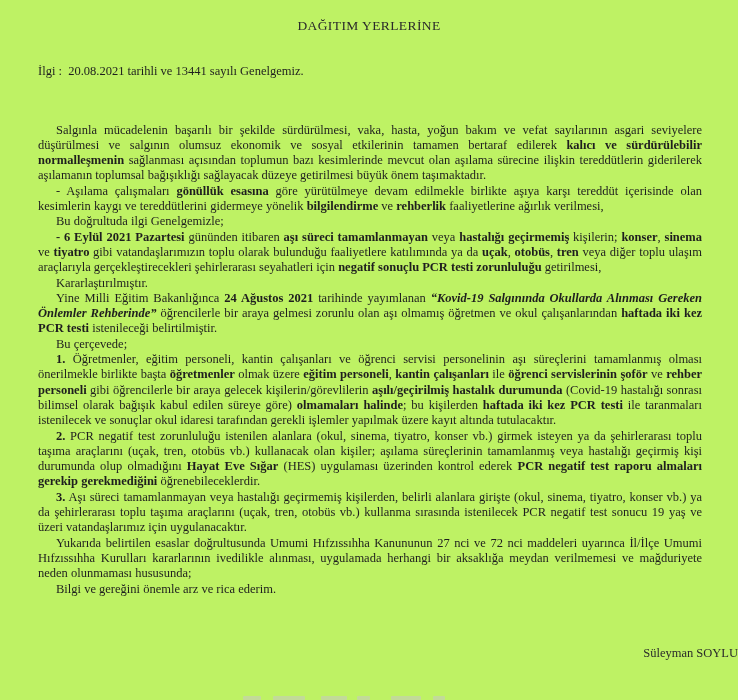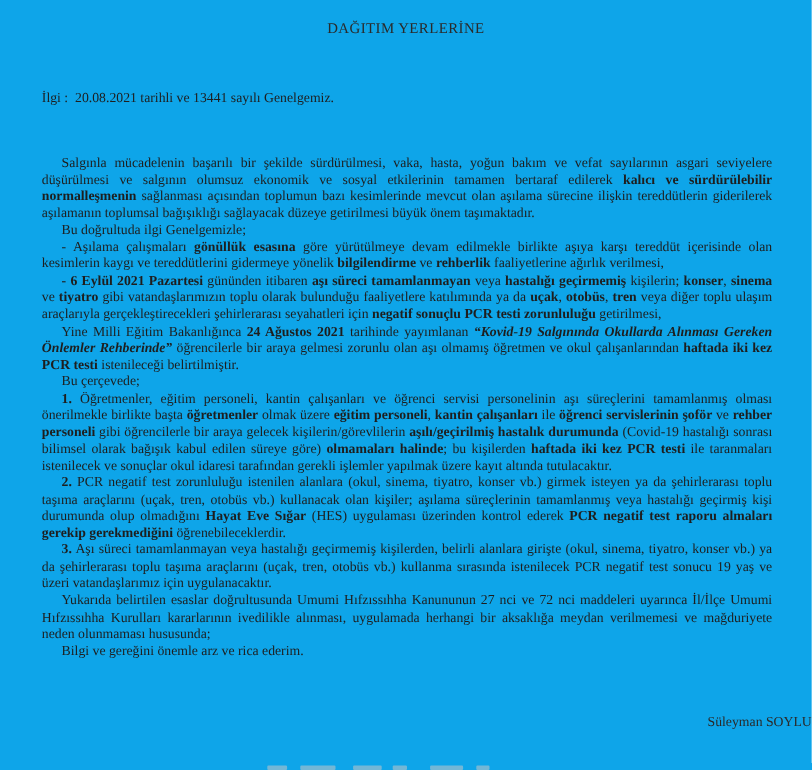--- a/index.html
+++ b/index.html
@@ -1,34 +1,34 @@
 <!DOCTYPE html>
 <html lang="tr"><head>
 <meta charset="utf-8">
 <style>
   html,body{margin:0;padding:0;background:#ffffff;}
   .page{
     position:relative;
     width:738px;height:700px;
-    background:#0ea5e9;
+    background:#bef264;
     overflow:hidden;
     font-family:"Liberation Serif","DejaVu Serif",serif;
     color:#1e1e1e;
     font-size:12.5px;
     line-height:15.3px;
   }
   .doc-title{
     margin-top:18px;
     text-align:center;
     font-size:13.5px;
     letter-spacing:0.4px;
     color:#2a2a2a;
   }
   .ref-line{
-    margin-top:49px;
+    margin-top:31px;
     padding-left:38px;
     white-space:pre-wrap;
   }
   .doc-body{
     margin-top:43px;
     padding-left:38px;
     padding-right:36px;
     text-align:justify;
   }
   .doc-body p{
@@ -64,23 +64,24 @@
 <body>
 
 <div class="page">
 
   <div class="doc-title">DAĞITIM YERLERİNE</div>
 
   <div class="ref-line">İlgi :  20.08.2021 tarihli ve 13441 sayılı Genelgemiz.</div>
 
   <div class="doc-body">
       <p><span>Salgınla mücadelenin başarılı bir şekilde sürdürülmesi, vaka, hasta, yoğun bakım ve vefat sayılarının asgari seviyelere düşürülmesi ve salgının olumsuz ekonomik ve sosyal etkilerinin tamamen bertaraf edilerek </span><span class="b">kalıcı ve sürdürülebilir normalleşmenin</span><span> sağlanması açısından toplumun bazı kesimlerinde mevcut olan aşılama sürecine ilişkin tereddütlerin giderilerek aşılamanın toplumsal bağışıklığı sağlayacak düzeye getirilmesi büyük önem taşımaktadır.</span></p>
+      <p><span>- Aşılama çalışmaları </span><span class="b">gönüllük esasına</span><span> göre yürütülmeye devam edilmekle birlikte aşıya karşı tereddüt içerisinde olan kesimlerin kaygı ve tereddütlerini gidermeye yönelik </span><span class="b">bilgilendirme</span><span> ve </span><span class="b">rehberlik</span><span> faaliyetlerine ağırlık verilmesi,</span></p>
       <p><span>Bu doğrultuda ilgi Genelgemizle;</span></p>
-      <p><span>- Aşılama çalışmaları </span><span class="b">gönüllük esasına</span><span> göre yürütülmeye devam edilmekle birlikte aşıya karşı tereddüt içerisinde olan kesimlerin kaygı ve tereddütlerini gidermeye yönelik </span><span class="b">bilgilendirme</span><span> ve </span><span class="b">rehberlik</span><span> faaliyetlerine ağırlık verilmesi,</span></p>
       <p><span class="b">- 6 Eylül 2021 Pazartesi</span><span> gününden itibaren </span><span class="b">aşı süreci tamamlanmayan</span><span> veya </span><span class="b">hastalığı geçirmemiş</span><span> kişilerin; </span><span class="b">konser</span><span>, </span><span class="b">sinema</span><span> ve </span><span class="b">tiyatro</span><span> gibi vatandaşlarımızın toplu olarak bulunduğu faaliyetlere katılımında ya da </span><span class="b">uçak</span><span>, </span><span class="b">otobüs</span><span>, </span><span class="b">tren</span><span> veya diğer toplu ulaşım araçlarıyla gerçekleştirecekleri şehirlerarası seyahatleri için </span><span class="b">negatif sonuçlu PCR testi zorunluluğu</span><span> getirilmesi,</span></p>
+      <p><span>Kararlaştırılmıştır.</span></p>
       <p><span>Yine Milli Eğitim Bakanlığınca </span><span class="b">24 Ağustos 2021</span><span> tarihinde yayımlanan </span><span class="b i">“Kovid-19 Salgınında Okullarda Alınması Gereken Önlemler Rehberinde”</span><span> öğrencilerle bir araya gelmesi zorunlu olan aşı olmamış öğretmen ve okul çalışanlarından </span><span class="b">haftada iki kez PCR testi</span><span> istenileceği belirtilmiştir.</span></p>
       <p><span>Bu çerçevede;</span></p>
       <p><span class="b">1.</span><span> Öğretmenler, eğitim personeli, kantin çalışanları ve öğrenci servisi personelinin aşı süreçlerini tamamlanmış olması önerilmekle birlikte başta </span><span class="b">öğretmenler</span><span> olmak üzere </span><span class="b">eğitim personeli</span><span>, </span><span class="b">kantin çalışanları</span><span> ile </span><span class="b">öğrenci servislerinin şoför</span><span> ve </span><span class="b">rehber personeli</span><span> gibi öğrencilerle bir araya gelecek kişilerin/görevlilerin </span><span class="b">aşılı/geçirilmiş hastalık durumunda</span><span> (Covid-19 hastalığı sonrası bilimsel olarak bağışık kabul edilen süreye göre) </span><span class="b">olmamaları halinde</span><span>; bu kişilerden </span><span class="b">haftada iki kez PCR testi</span><span> ile taranmaları istenilecek ve sonuçlar okul idaresi tarafından gerekli işlemler yapılmak üzere kayıt altında tutulacaktır.</span></p>
       <p><span class="b">2.</span><span> PCR negatif test zorunluluğu istenilen alanlara (okul, sinema, tiyatro, konser vb.) girmek isteyen ya da şehirlerarası toplu taşıma araçlarını (uçak, tren, otobüs vb.) kullanacak olan kişiler; aşılama süreçlerinin tamamlanmış veya hastalığı geçirmiş kişi durumunda olup olmadığını </span><span class="b">Hayat Eve Sığar</span><span> (HES) uygulaması üzerinden kontrol ederek </span><span class="b">PCR negatif test raporu almaları gerekip gerekmediğini</span><span> öğrenebileceklerdir.</span></p>
       <p><span class="b">3.</span><span> Aşı süreci tamamlanmayan veya hastalığı geçirmemiş kişilerden, belirli alanlara girişte (okul, sinema, tiyatro, konser vb.) ya da şehirlerarası toplu taşıma araçlarını (uçak, tren, otobüs vb.) kullanma sırasında istenilecek PCR negatif test sonucu 19 yaş ve üzeri vatandaşlarımız için uygulanacaktır.</span></p>
       <p><span>Yukarıda belirtilen esaslar doğrultusunda Umumi Hıfzıssıhha Kanununun 27 nci ve 72 nci maddeleri uyarınca İl/İlçe Umumi Hıfzıssıhha Kurulları kararlarının ivedilikle alınması, uygulamada herhangi bir aksaklığa meydan verilmemesi ve mağduriyete neden olunmaması hususunda;</span></p>
       <p><span>Bilgi ve gereğini önemle arz ve rica ederim.</span></p>
     </div>
 
   <div class="signature">Süleyman SOYLU</div>

